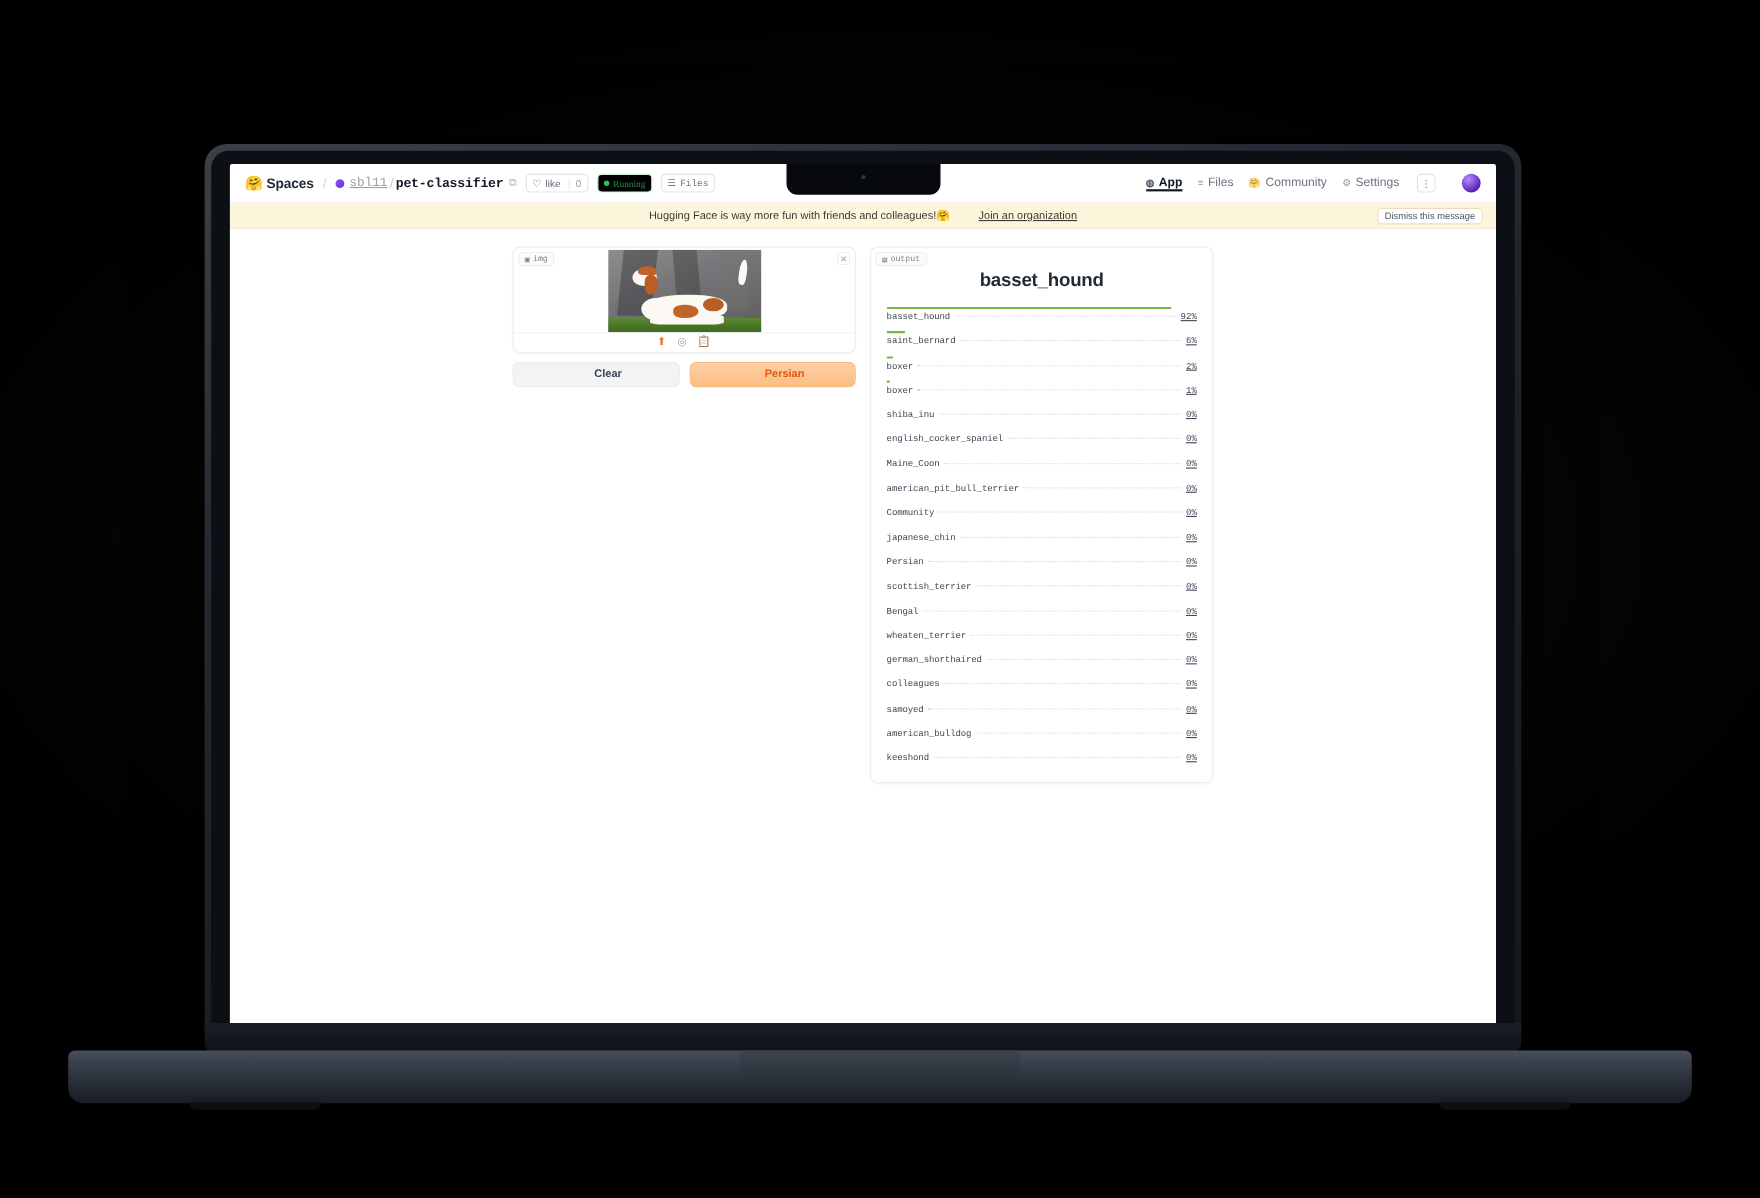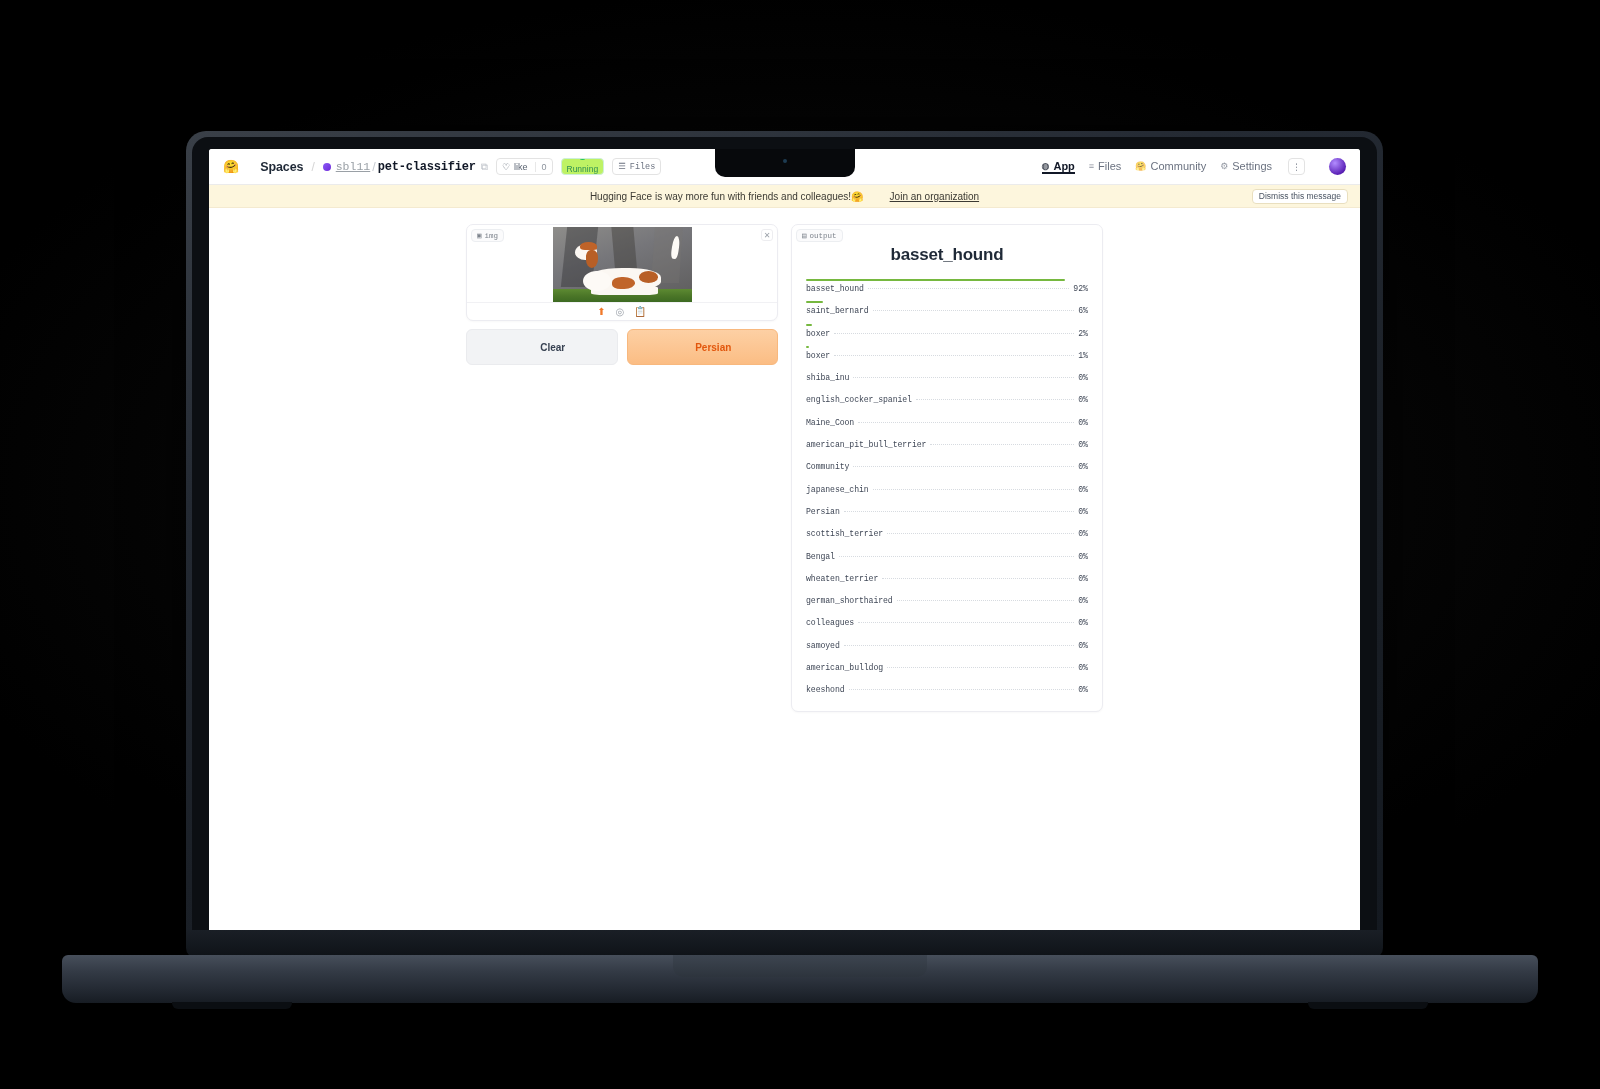--- a/index.html
+++ b/index.html
@@ -122,21 +122,21 @@
     align-items: center;
     gap: 0;
     border-bottom: 1px solid #ebebeb;
     position: relative;
   }
   .hf-logo-emoji { font-size: 13px; line-height: 1; }
   .hf-spaces-word {
     font-size: 12.5px;
     font-weight: 700;
     color: #1f2937;
-    margin-left: 21px;
+    margin-left: 3px;
     letter-spacing: -0.1px;
   }
   .hf-sep { color: #d4d4d4; margin: 0 8px; font-size: 12px; }
   .org-dot {
     width: 8px; height: 8px; border-radius: 50%;
     background: linear-gradient(135deg,#8b5cf6,#6d28d9);
     display: inline-block;
     margin-right: 5px;
   }
   .repo-line { display: flex; align-items: center; font-size: 12.5px; }
@@ -165,26 +165,25 @@
     margin-left: 8px;
     white-space: nowrap;
   }
   .pill .cnt {
     border-left: 1px solid #e8e8e8;
     margin-left: 4px;
     padding-left: 5px;
     color: #8d949e;
   }
   .pill.running {
-    background: #bef264;
+    background: #000000;
     border-color: #cdefd9;
     color: #2f8f52;
-    font-family: Liberation Sans, sans-serif;
+    font-family: Liberation Serif, serif;
     font-size: 8.5px;
-    flex-direction: column;
   }
   .run-dot { width: 5px; height: 5px; border-radius: 50%; background: #22c55e; display:inline-block;}
   .pill.logs { font-family: "Liberation Mono", monospace; font-size: 8.5px; color:#6b7280;}
 
   .hf-nav {
     margin-left: auto;
     display: flex;
     align-items: center;
     gap: 14px;
   }
@@ -406,21 +405,21 @@
     align-items: center;
     justify-content: center;
     gap: 10px;
   }
   .tool-ico { font-size: 10px; color: #9aa0a8; line-height: 1; }
   .tool-ico.upload { color: #f0792a; }
 
   .btn-row { display: flex; gap: 9px; margin-top: 8px; }
   .btn {
     flex: 1;
-    height: 36px;
+    height: 23px;
     border-radius: 6px;
     display: flex;
     align-items: center;
     justify-content: center;
     font-size: 10px;
     font-weight: 600;
     padding-left: 22px;
   }
   .btn-clear {
     background: #f2f3f5;
@@ -472,20 +471,21 @@
     flex: 1;
     border-bottom: 1px dotted #d7dbe0;
     transform: translateY(-2px);
     min-width: 8px;
   }
   .lbl-pct {
     font-family: "Liberation Mono", monospace;
     font-size: 8.2px;
     color: #3f4756;
     white-space: nowrap;
+    text-decoration: underline;
   }
 </style>
 </head>
 <body>
 
 <div id="scene">
 
   <div class="laptop-lid">
     <div class="laptop-lid-inner"></div>
 

